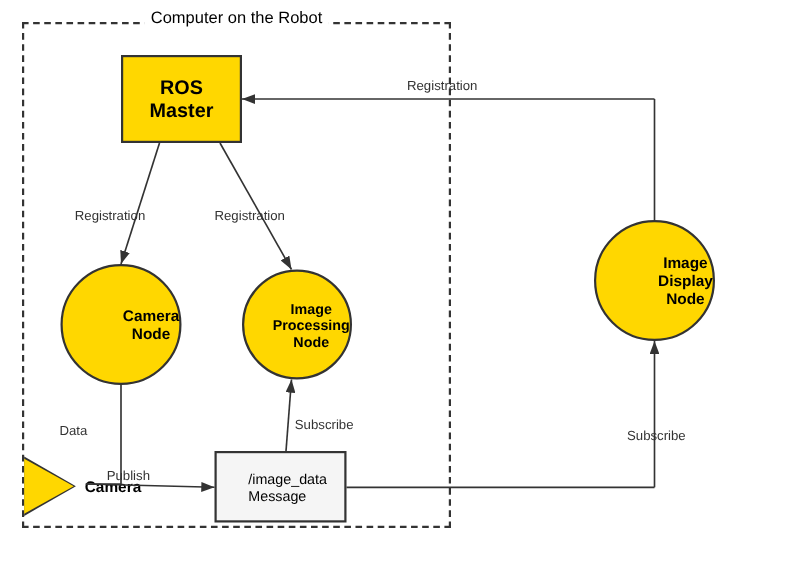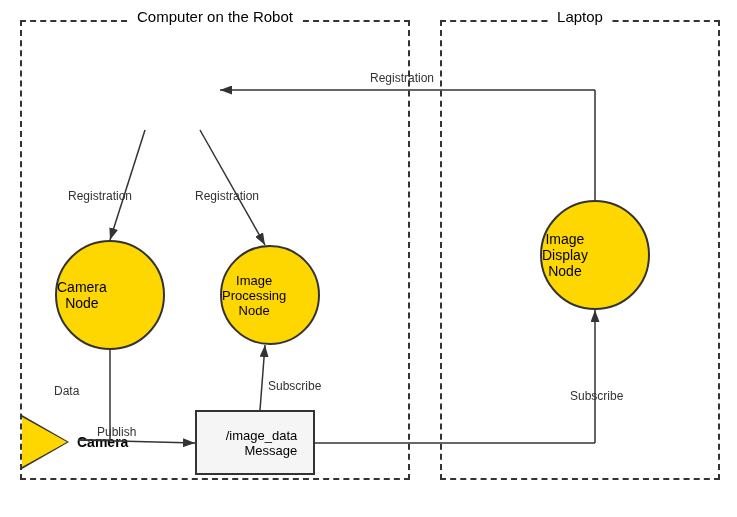--- a/index.html
+++ b/index.html
@@ -61,24 +61,24 @@
       font-weight: bold;
     }
     
     .circle {
       position: absolute;
       border-radius: 50%;
       background: #FFD700;
       border: 2px solid #333;
       display: flex;
       align-items: center;
-      justify-content: flex-start;
+      justify-content: flex-end;
       text-align: center;
       font-size: 14px;
-      font-weight: normal;
+      font-weight: bold;
     }
     .circle-camera {
       width: 110px;
       height: 110px;
       left: 55px;
       top: 240px;
     }
     .circle-image-processing {
       width: 100px;
       height: 100px;
@@ -123,21 +123,21 @@
       position: absolute;
       left: 195px;
       top: 410px;
       width: 120px;
       height: 65px;
       background: #f5f5f5;
       border: 2px solid #333;
       display: flex;
       align-items: center;
       justify-content: center;
-      text-align: right;
+      text-align: left;
       font-size: 13px;
       padding-left: 13px;
     }
     
     .arrows-svg {
       position: absolute;
       top: 0;
       left: 0;
       width: 737px;
       height: 517px;
@@ -145,24 +145,25 @@
     }
   </style>
 </head>
 <body>
 <div class="diagram-container">
 
   <div class="box-robot">
     <span class="box-label">Computer on the Robot</span>
   </div>
 
-  <div class="box-laptop">
-    <span class="box-label">Laptop</span>
-  </div>
-
+
+  <div class="ros-master">
+    <span style="white-space:pre-line;">ROS
+Master</span>
+  </div>
 
   <div class="circle circle-camera">
     <span style="white-space:pre-line;">Camera
 Node</span>
   </div>
 
   <div class="circle circle-image-processing">
     <span style="white-space:pre-line; font-size:13px;">Image
 Processing
 Node</span>

